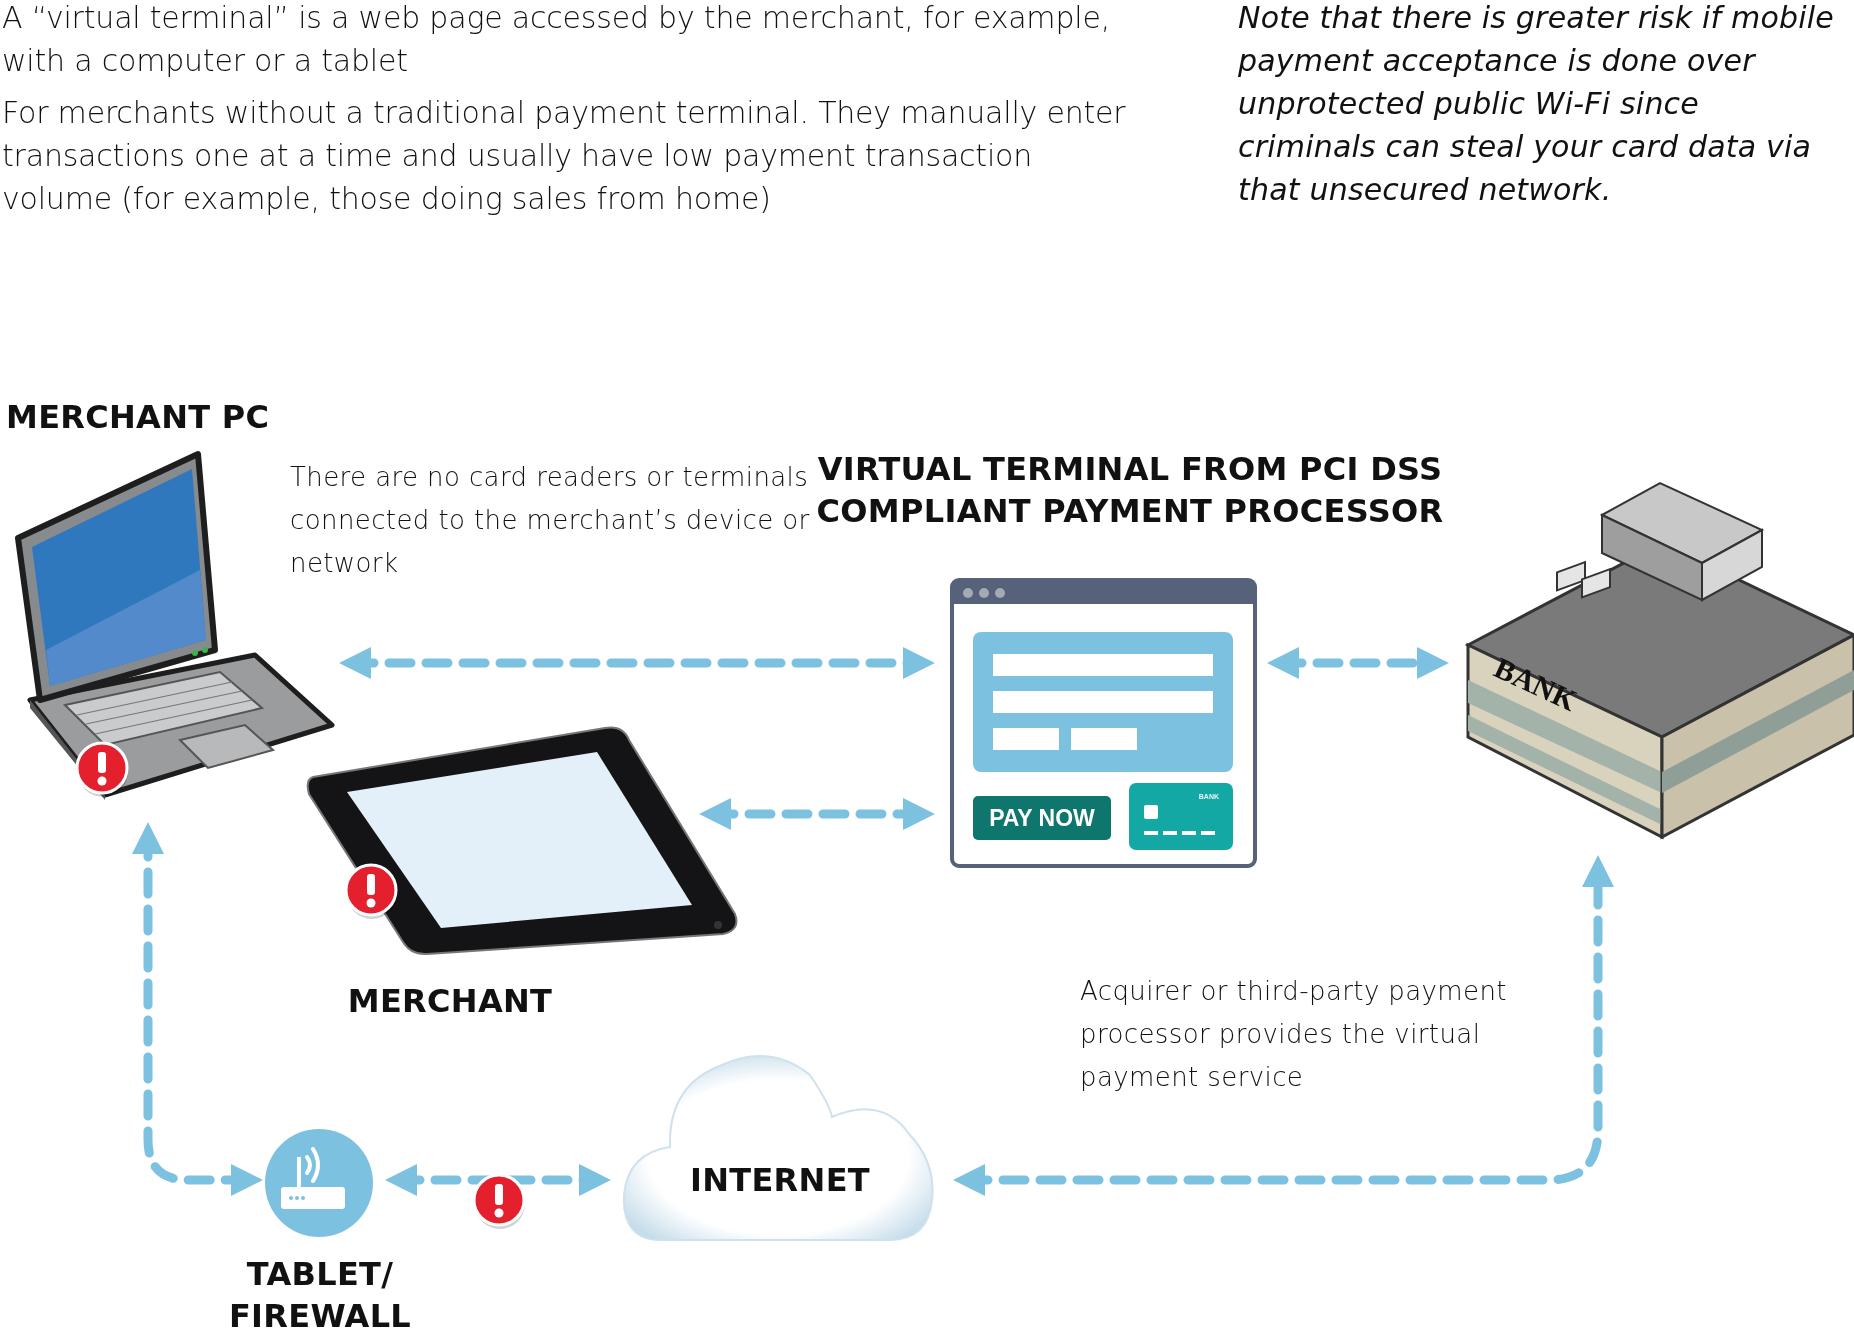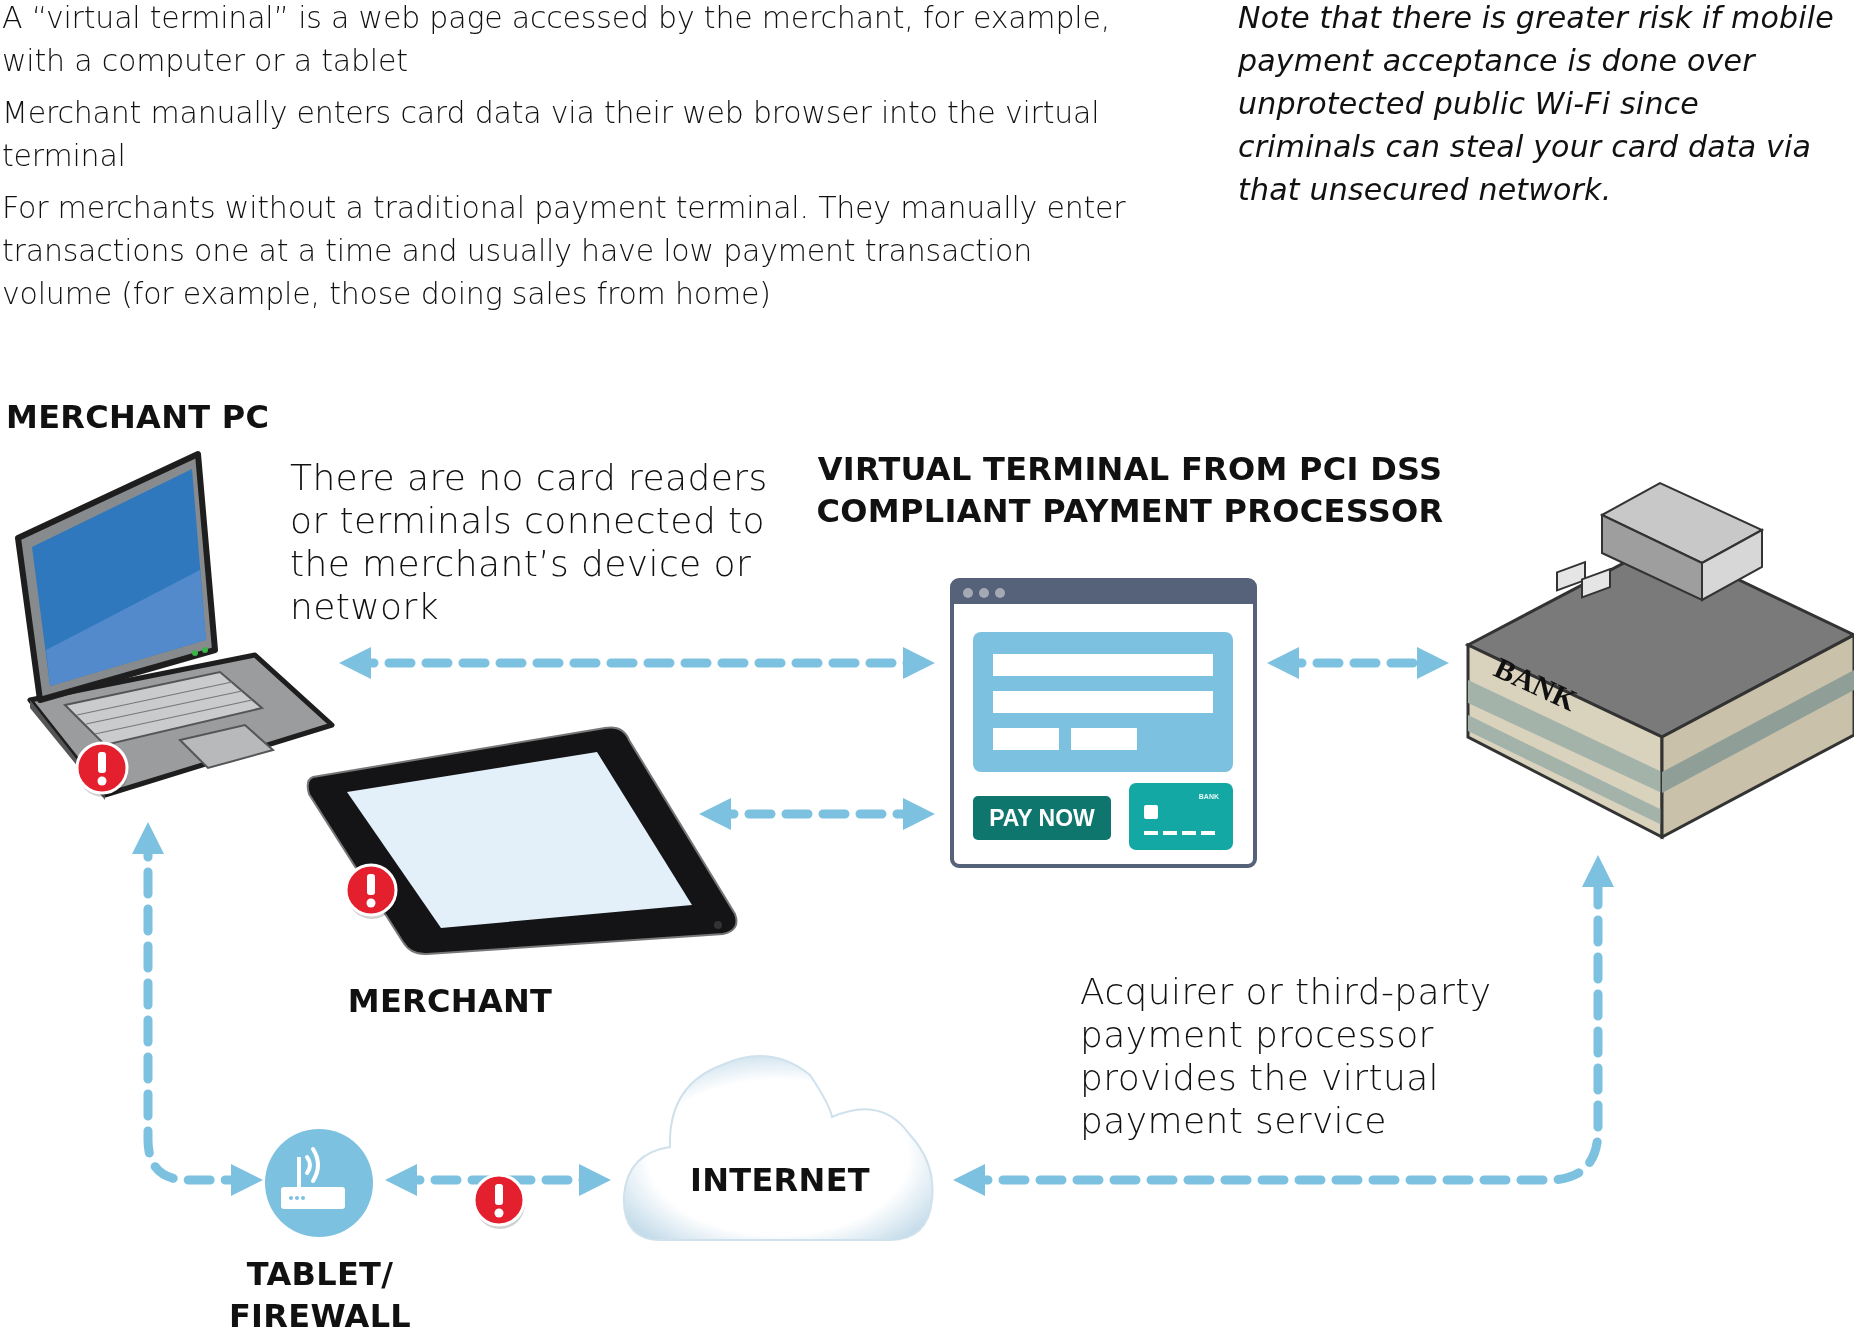--- a/index.html
+++ b/index.html
@@ -2,29 +2,28 @@
 <html><head>
 <meta charset="utf-8">
 <style>
   html,body{margin:0;padding:0;background:#fff;}
   body{width:1854px;height:1330px;position:relative;overflow:hidden;font-family:"DejaVu Sans","Liberation Sans",sans-serif;color:#111;}
   .abs{position:absolute;}
   .para{font-size:30px;line-height:43px;font-weight:300;letter-spacing:-0.2px;}
   .para p{margin:0 0 9px 0;}
   .note{font-style:italic;font-size:30px;line-height:43px;letter-spacing:0.2px;}
   .label{font-weight:bold;font-size:32px;line-height:42px;letter-spacing:0.3px;text-align:center;}
-  .caption{font-size:36px;line-height:43px;letter-spacing:0.4px;font-weight:300;}
+  .caption{font-size:26px;line-height:43px;letter-spacing:0.4px;font-weight:300;}
   svg.full{position:absolute;left:0;top:0;}
 </style>
 </head>
 <body>
 
 <div class="abs para" style="left:2px;top:-4px;width:1140px;">
   <p>A “virtual terminal” is a web page accessed by the merchant, for example, with a computer or a tablet</p>
-  <p>Merchant manually enters card data via their web browser into the virtual terminal</p>
   <p>For merchants without a traditional payment terminal. They manually enter transactions one at a time and usually have low payment transaction volume (for example, those doing sales from home)</p>
 </div>
 
 <div class="abs note" style="left:1238px;top:-4px;width:600px;">Note that there is greater risk if mobile payment acceptance is done over unprotected public Wi-Fi since criminals can steal your card data via that unsecured network.</div>
 
 <svg class="full" width="1854" height="1330">
   <defs>
     <marker id="ah" viewBox="0 0 10 10" refX="6" refY="5" markerWidth="3.6" markerHeight="3.6" orient="auto-start-reverse">
       <path d="M0,0 L10,5 L0,10 z" fill="#7dc1e1"></path>
     </marker>

